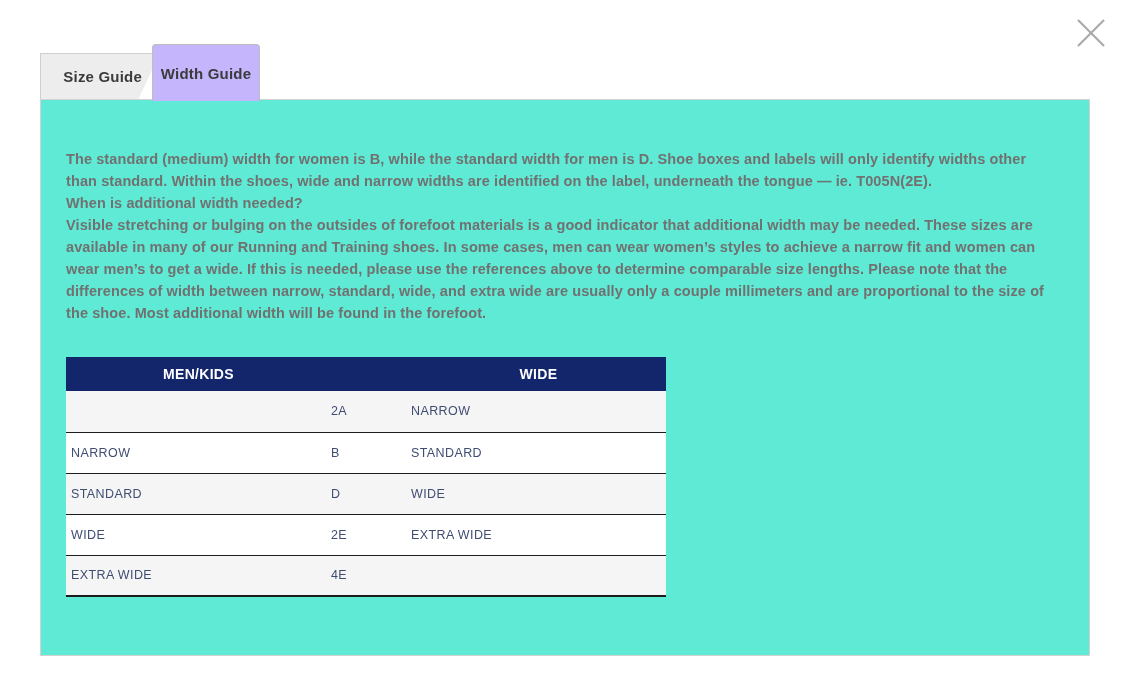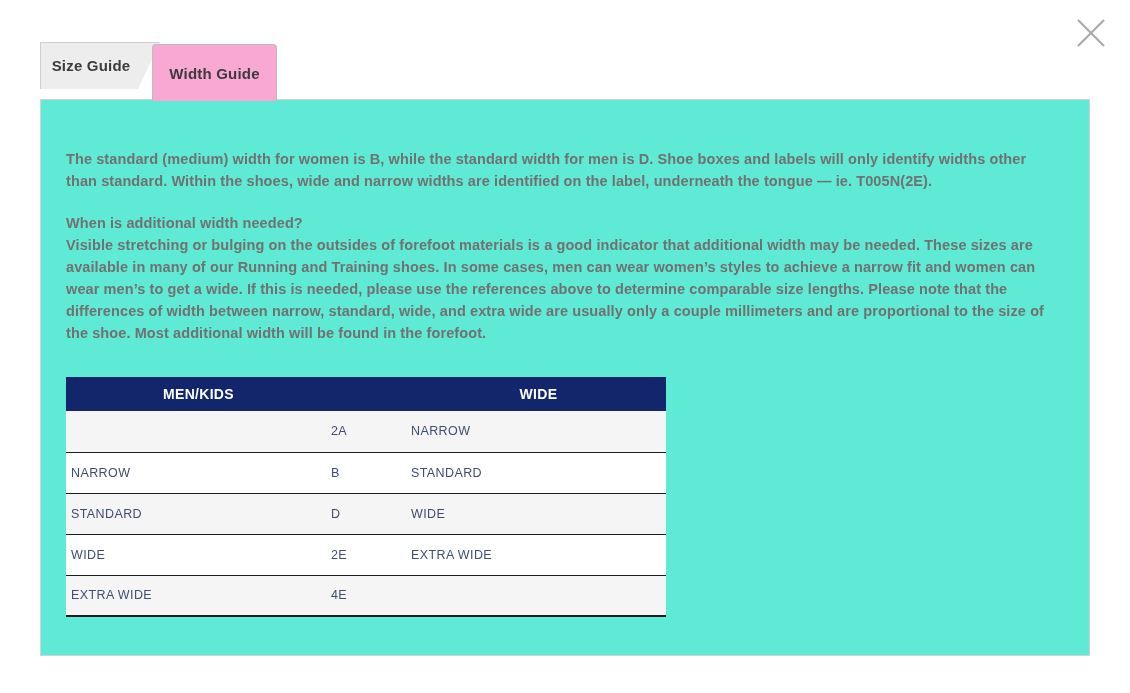--- a/index.html
+++ b/index.html
@@ -14,49 +14,50 @@
   }
 
   
   .tab {
     position: absolute;
     display: flex; align-items: center; justify-content: center;
     font-size: 15px; font-weight: 700; color: #3b3b3b;
     letter-spacing: 0.2px; cursor: pointer;
   }
   .tab-inactive {
-    left: 40px; top: 42px; width: 120px; height: 47px;
+    left: 40px; top: 53px; width: 120px; height: 47px;
     background: #ededed;
     box-shadow: inset 0 1px 0 #cfcfcf, inset 1px 0 0 #cfcfcf;
     clip-path: polygon(0 0, 100% 0, calc(100% - 22px) 100%, 0 100%);
     padding-right: 18px;
     z-index: 1;
+    justify-content: flex-end;
   }
   .tab-active {
-    left: 152px; top: 44px; width: 125px; height: 57px;
-    background: #f9a8d4;
+    left: 152px; top: 44px; width: 108px; height: 57px;
+    background: #c4b5fd;
     border: 1px solid #bdbdbd; border-bottom: none;
     border-radius: 4px 4px 0 0;
     z-index: 3;
   }
 
   
   .panel {
     position: absolute; left: 40px; top: 99px;
     width: 1050px; height: 557px;
     background: #5eead4; border: 1px solid #d2d2d2;
     z-index: 2;
   }
   .panel-inner { padding: 48px 42px 0 25px; }
 
   .copy {
     color: #717171; font-size: 14.5px; line-height: 22px;
     font-weight: 600; letter-spacing: 0.1px; max-width: 985px;
   }
-  .copy-block-gap { margin-top: 20px; }
+  .copy-block-gap { }
 
   
   .width-table {
     margin-top: 33px;
     width: 600px;
     border-collapse: collapse;
     table-layout: fixed;
   }
   .width-table col.c1 { width: 265px; }
   .width-table col.c2 { width: 80px; }

